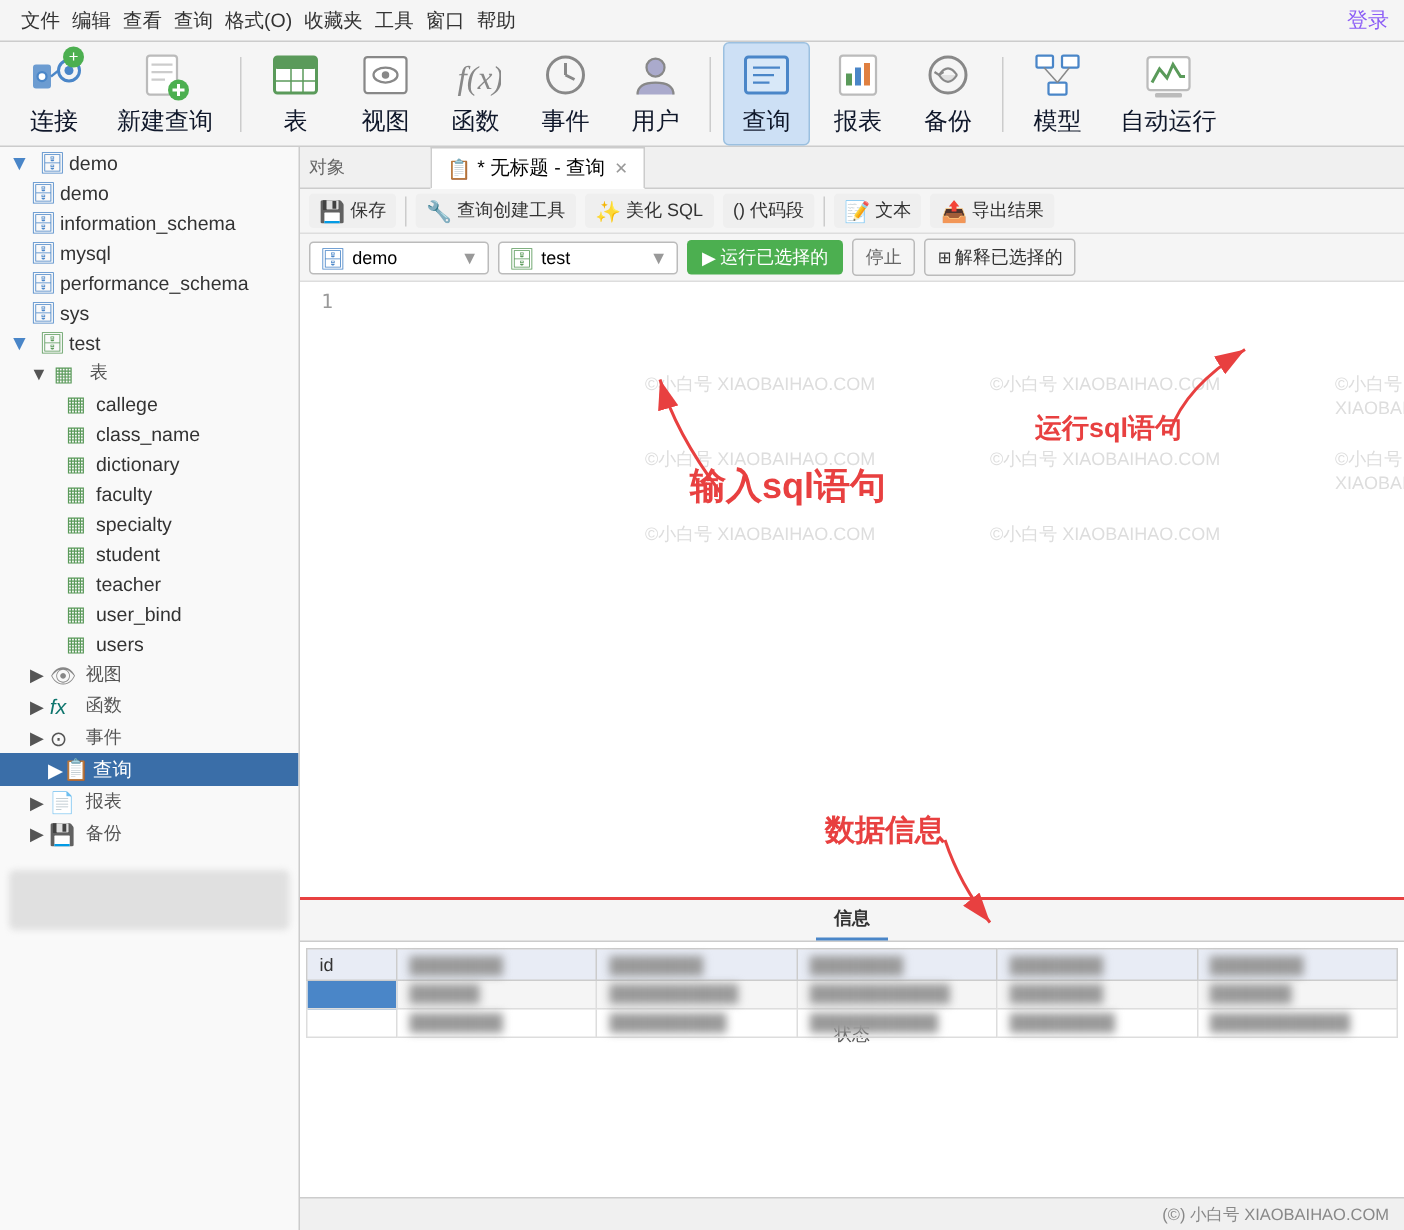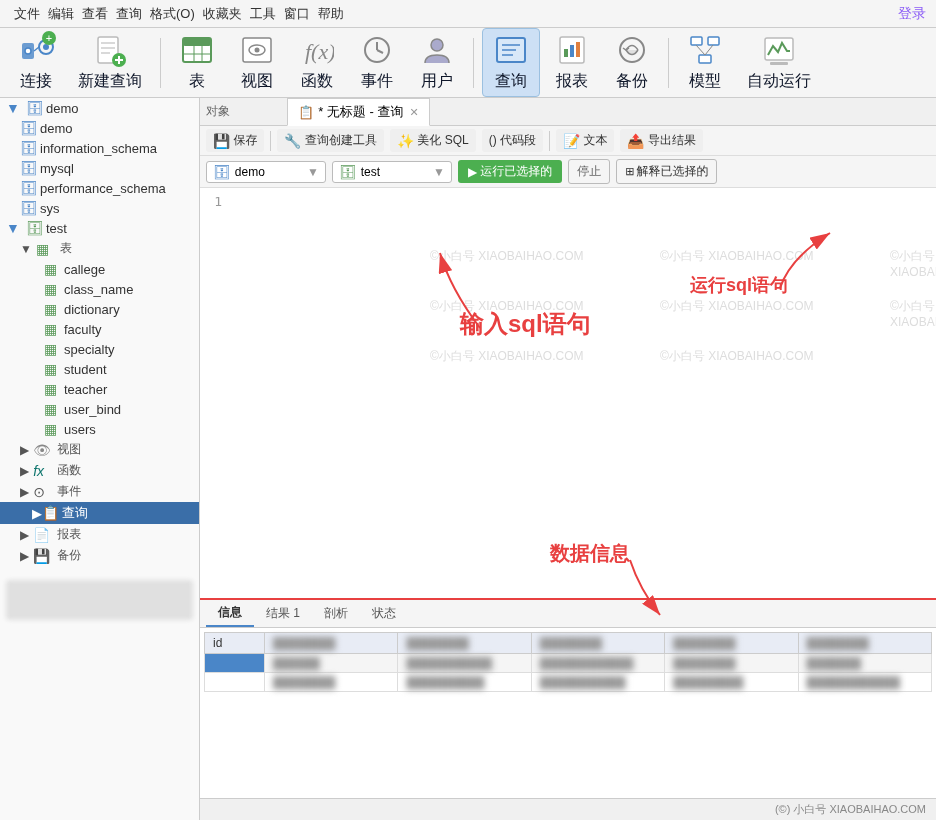--- a/index.html
+++ b/index.html
@@ -256,20 +256,21 @@
       display: flex;
       flex-direction: column;
     }
     .result-tabs {
       display: flex;
       align-items: center;
       background: #f5f5f5;
       border-bottom: 1px solid #ccc;
       padding: 0 6px;
       height: 28px;
+      flex-direction: column;
     }
     .result-tab {
       padding: 4px 12px;
       font-size: 12px;
       cursor: pointer;
       color: #555;
     }
     .result-tab.active {
       border-bottom: 2px solid #4a86c8;
       color: #333;

